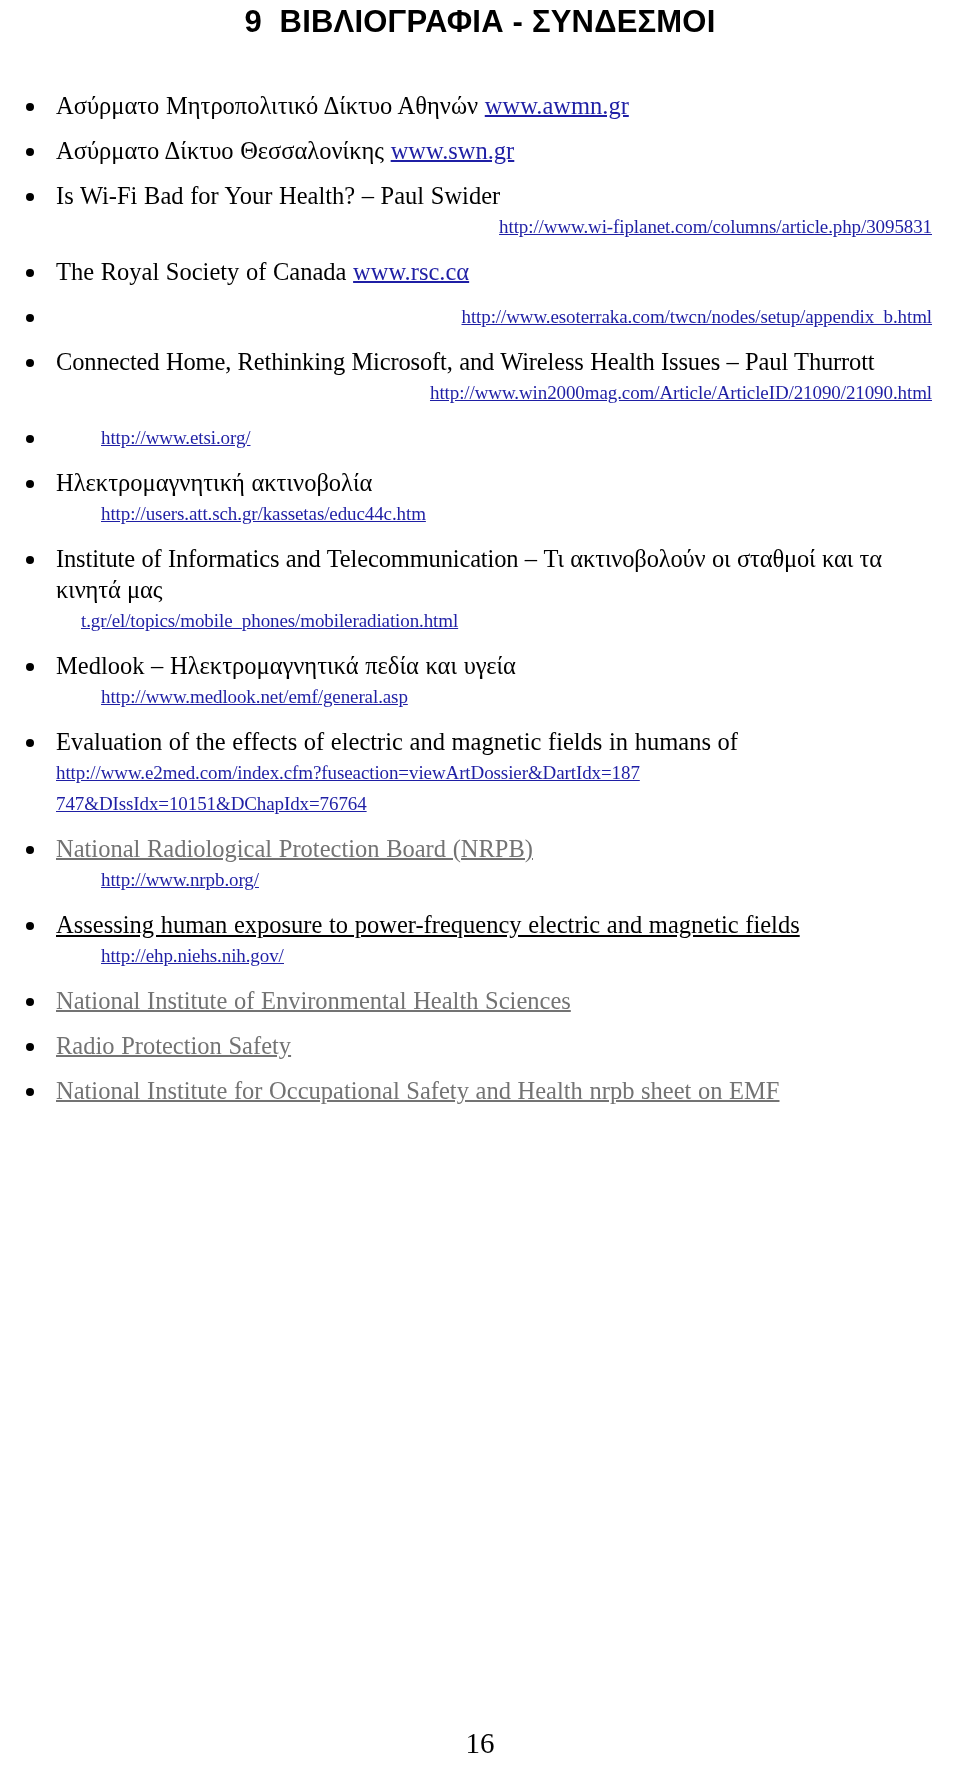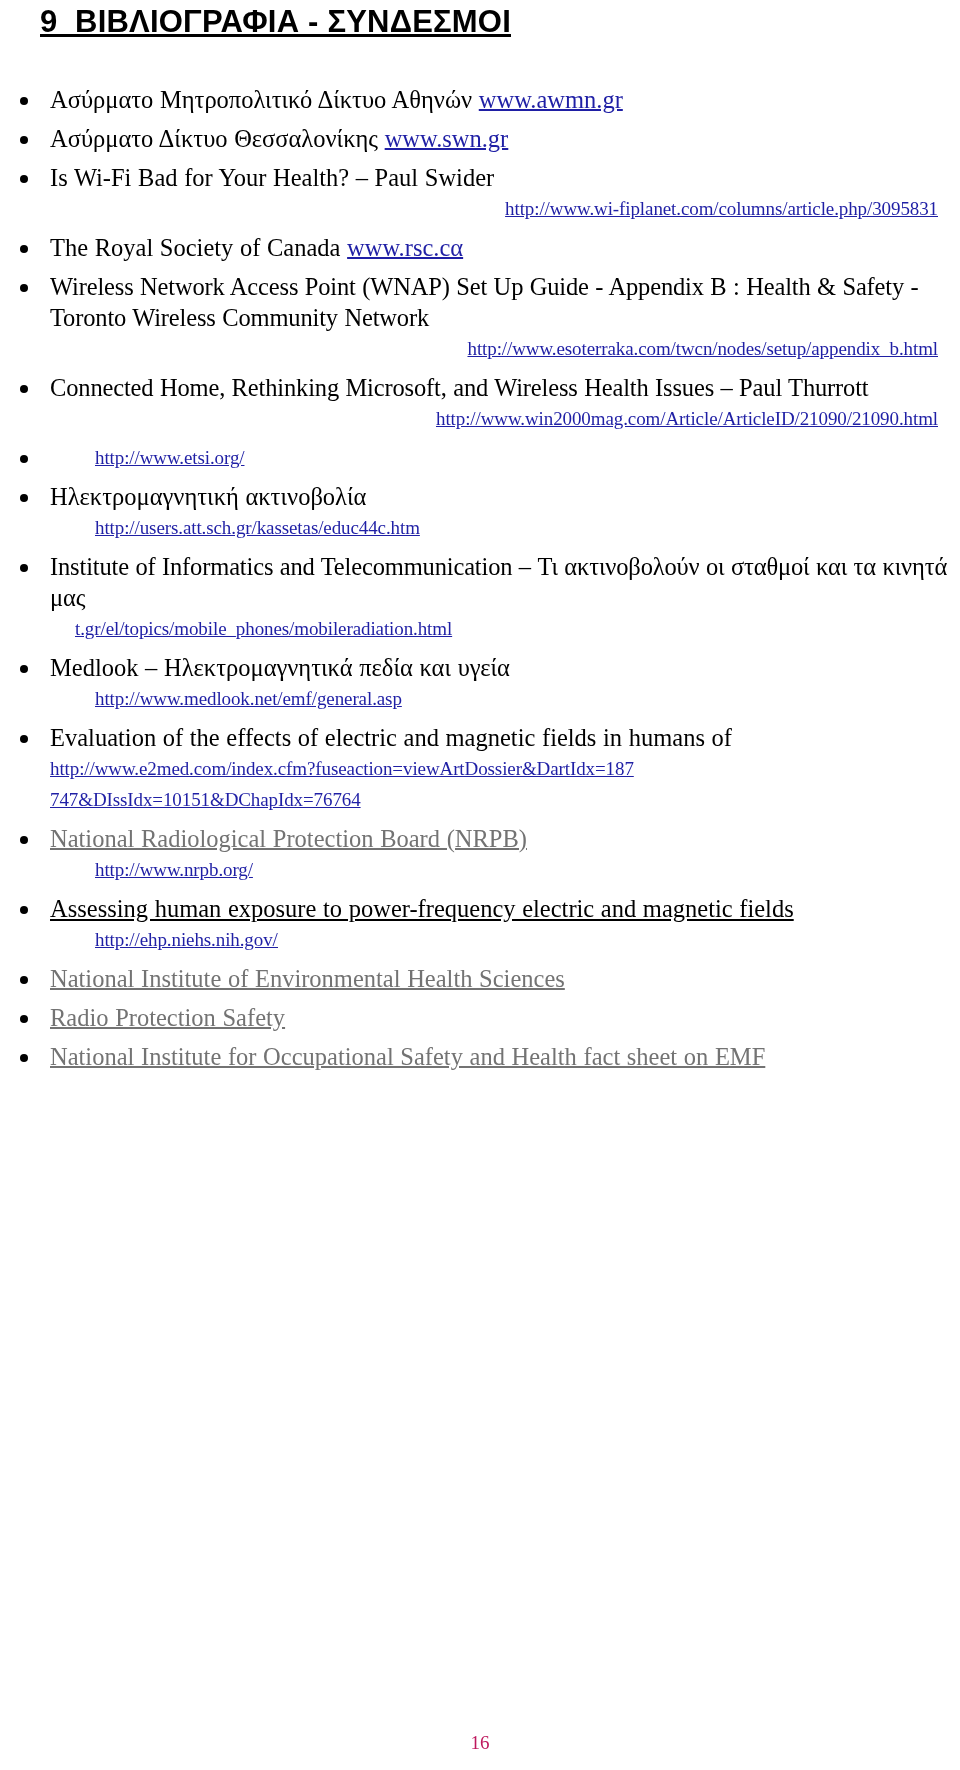--- a/index.html
+++ b/index.html
@@ -25,39 +25,38 @@
     box-sizing: border-box;
     padding: 0;
   }
 
   
   .doc-title {
     font-family: "Liberation Sans", "DejaVu Sans", sans-serif;
     font-weight: bold;
     font-size: 31px;
     line-height: 36px;
-    text-align: left;
+    text-align: center;
     letter-spacing: 0.2px;
     margin: 4px 0 0 0;
     padding: 0 40px;
     white-space: pre;
     color: #000;
-    text-decoration: underline;
   }
 
   
   ul.links {
     list-style: none;
     margin: 0;
     padding: 0;
   }
   li.link-item {
     position: relative;
     padding-left: 42px;
-    margin: 8px;
+    margin: 14px;
     font-size: 24.5px;
     line-height: 31px;
   }
   li.link-item::before {
     content: "";
     position: absolute;
     left: 12px;
     top: 13px;
     width: 8px;
     height: 8px;
@@ -111,23 +110,23 @@
 
   .lead-space { height: 36px; }
 
   
   .page-number {
     position: absolute;
     left: 0;
     right: 0;
     bottom: 18px;
     text-align: center;
-    font-size: 19px;
+    font-size: 29px;
     line-height: 26px;
-    color: #be185d;
+    color: #000000;
     font-family: "Liberation Serif", "DejaVu Serif", serif;
   }
 </style>
 </head>
 <body>
 
 <div class="page">
 
   <h1 class="doc-title">9  ΒΙΒΛΙΟΓΡΑΦΙΑ - ΣΥΝΔΕΣΜΟΙ</h1>
 
@@ -146,21 +145,20 @@
     <li class="link-item gap-lg">
       <span class="entry-text">Is Wi-Fi Bad for Your Health? – Paul Swider</span>
       <span class="url-line right-align"><a class="url" href="#">http://www.wi-fiplanet.com/columns/article.php/3095831</a></span>
     </li>
 
     <li class="link-item gap-md">
       <span class="entry-text"><span>The Royal Society of Canada </span><a class="url" href="#">www.rsc.cα</a></span>
     </li>
 
     <li class="link-item gap-md">
-      <span class="entry-text tight">Wireless Network Access Point (WNAP) Set Up Guide - Appendix B : Health &amp; Safety - Toronto Wireless Community Network</span>
       <span class="url-line right-align"><a class="url" href="#">http://www.esoterraka.com/twcn/nodes/setup/appendix_b.html</a></span>
     </li>
 
     <li class="link-item gap-md">
       <span class="entry-text tight">Connected Home, Rethinking Microsoft, and Wireless Health Issues – Paul Thurrott</span>
       <span class="url-line right-align"><a class="url" href="#">http://www.win2000mag.com/Article/ArticleID/21090/21090.html</a></span>
     </li>
 
     <li class="link-item gap-md">
       <span class="url-line"><a class="url" href="#">http://www.etsi.org/</a></span>
@@ -200,20 +198,20 @@
 
     <li class="link-item gap-md">
       <span class="entry-text"><a class="hl" href="#">National Institute of Environmental Health Sciences</a></span>
     </li>
 
     <li class="link-item gap-none">
       <span class="entry-text"><a class="hl" href="#">Radio Protection Safety</a></span>
     </li>
 
     <li class="link-item gap-none">
-      <span class="entry-text"><a class="hl" href="#">National Institute for Occupational Safety and Health fact sheet on EMF</a></span>
+      <span class="entry-text"><a class="hl" href="#">National Institute for Occupational Safety and Health nrpb sheet on EMF</a></span>
     </li>
 
   </ul>
 
   <div class="page-number">16</div>
 
 </div>
 
 </body></html>

